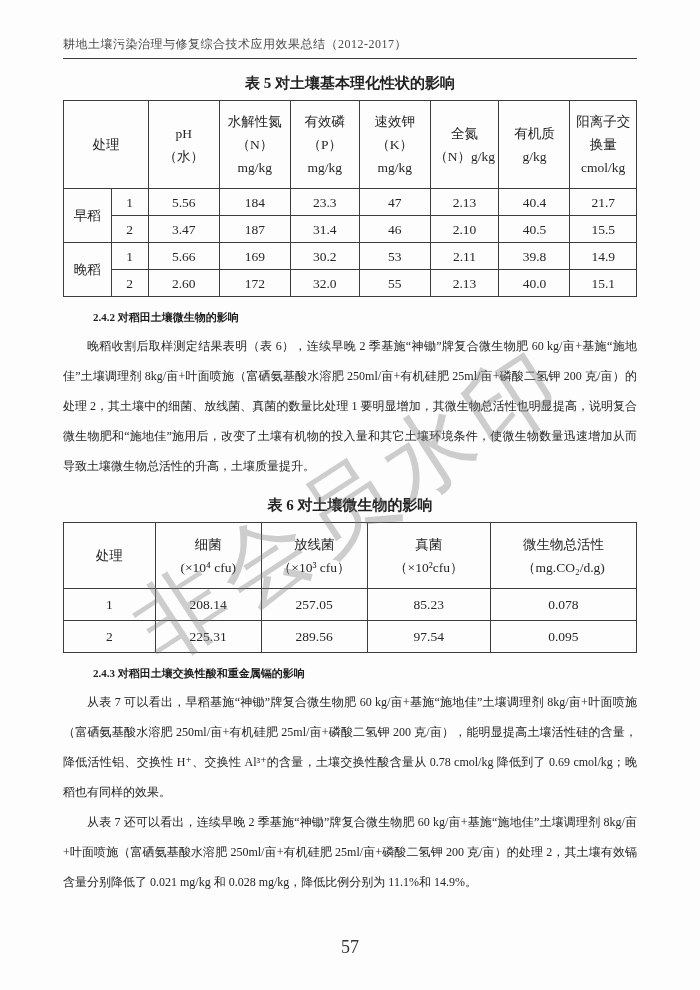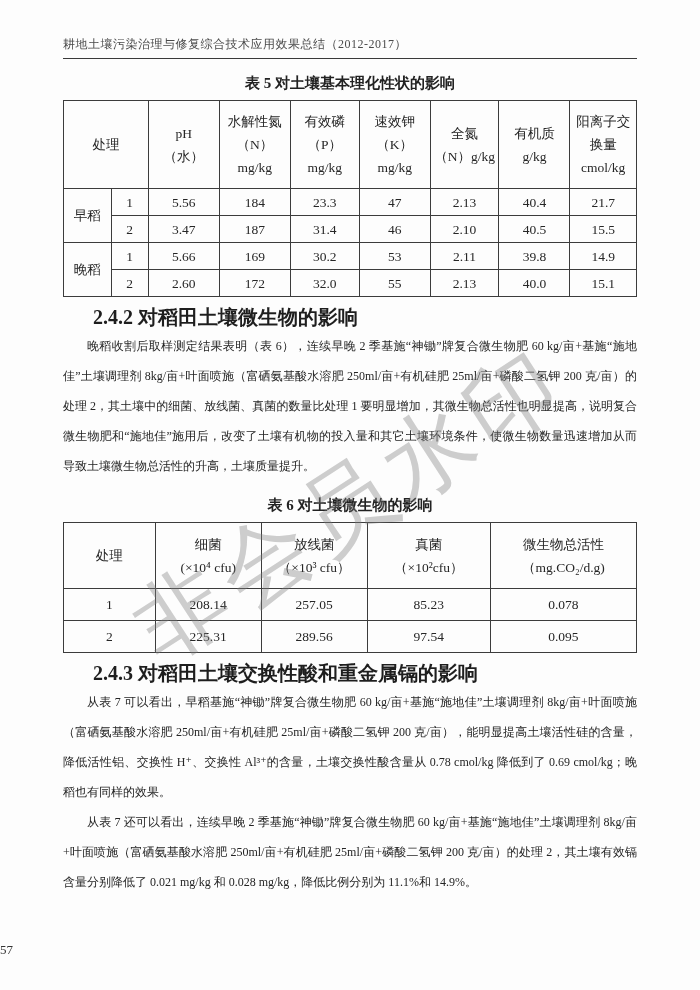--- a/index.html
+++ b/index.html
@@ -55,43 +55,43 @@
     line-height: 23px;
     padding: 1px 2px;
   }
   .t5 tr.head-row td { height: 88px; }
   .t5 tr.data-row td { height: 27px; font-size: 13.5px; }
   .t6 tr.head-row td { height: 66px; }
   .t6 tr.data-row td { height: 32px; }
   
   .sec-heading {
     font-weight: bold;
-    font-size: 20px;
+    font-size: 11px;
     color: #1e1e1e;
     padding-left: 30px;
     margin-top: 6px;
     height: 28px;
     line-height: 28px;
   }
   
   .para {
     font-size: 12px;
     line-height: 30px;
     text-align: justify;
     text-indent: 2em;
     color: #242424;
   }
   
   .page-number {
     position: absolute;
     left: 0;
     right: 0;
     bottom: 32px;
-    text-align: left;
-    font-size: 13px;
+    text-align: center;
+    font-size: 18px;
     color: #333;
     z-index: 1;
   }
   
   .watermark {
     position: absolute;
     top: 505px;
     left: 350px;
     z-index: 2;
     transform: translate(-50%, -50%) rotate(-33deg);

